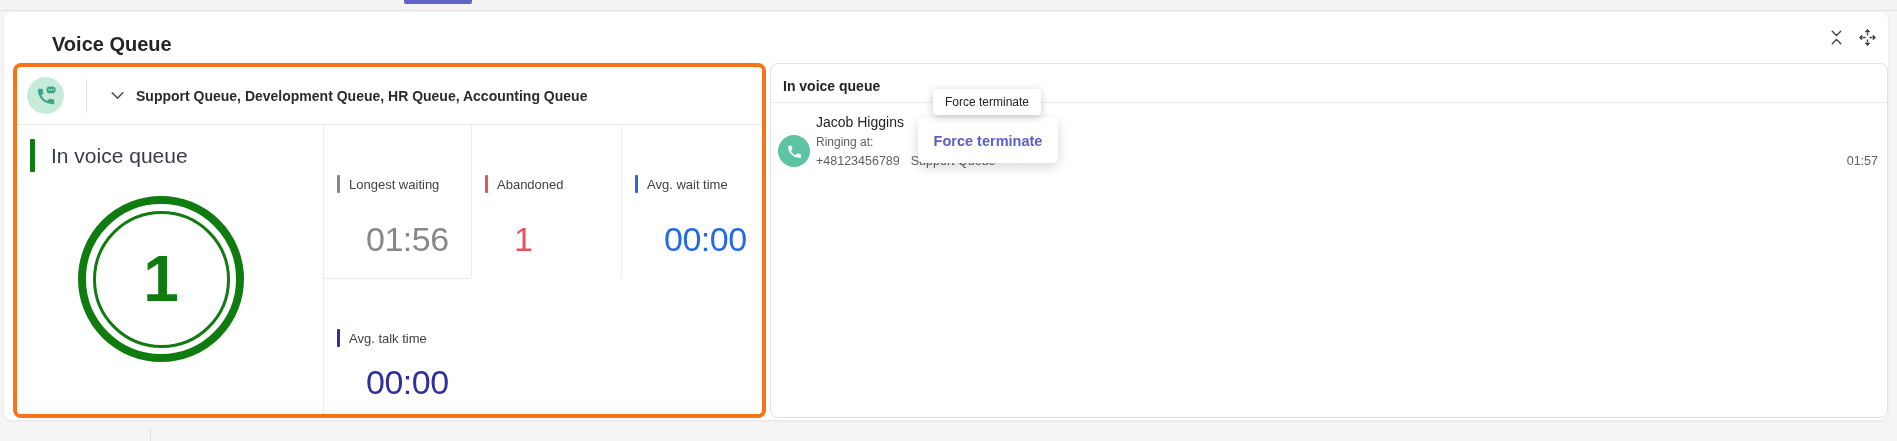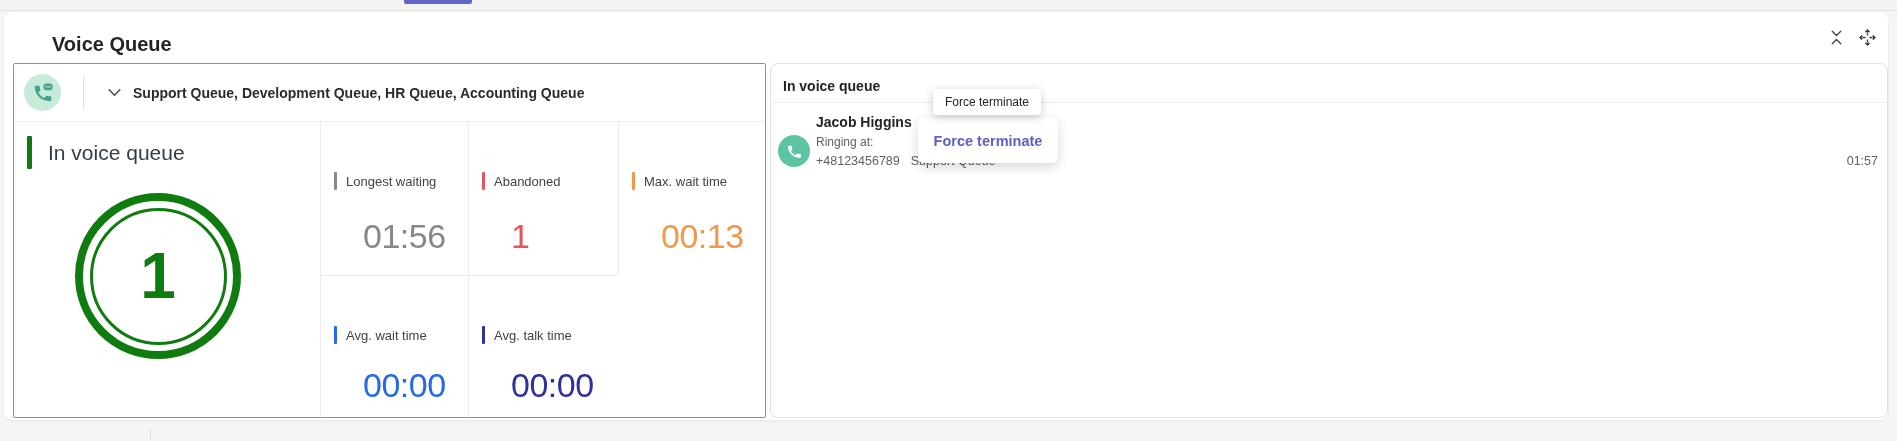--- a/index.html
+++ b/index.html
@@ -20,21 +20,21 @@
   
   .card { position:absolute; left:4px; top:12px; width:1884px; height:408px;
           background:#ffffff; border-radius:8px; box-shadow:0 1px 3px rgba(0,0,0,.07); }
   .card-title { position:absolute; left:13px; top:21px; font-size:20px; font-weight:700; color:#242424;margin-left:35px; }
   .card-actions { position:absolute; right:11px; top:15px; display:flex; gap:11px; }
   .icon-btn { width:20px; height:20px; display:flex; align-items:center; justify-content:center;
               background:none; border:none; cursor:pointer; color:#424242; }
 
   
   .left-panel { position:absolute; left:9px; top:51px; width:753px; height:355px;
-                border:1px solid #f97316; border-radius:2px; background:#fff;
+                border:4px solid #f97316; border-radius:8px; background:#fff;
                 display:flex; flex-direction:column; overflow:hidden; }
   .selector-row { height:58px; flex:0 0 58px; border-bottom:1px solid #ececec;
                   display:flex; align-items:center; padding:0 10px; }
   .selector-avatar { width:37px; height:37px; border-radius:50%;
                      display:flex; align-items:center; justify-content:center; }
   .selector-divider { width:1px; height:34px; background:#e1e1e1; margin-left:22px; }
   .selector-chevron { margin-left:22px; display:flex; cursor:pointer; }
   .selector-label { margin-left:10px; font-size:14px; font-weight:700; color:#2b2b2b; }
 
   .panel-body { flex:1; display:flex; min-height:0; }
@@ -63,21 +63,21 @@
 
   
   .right-panel { position:absolute; left:766px; top:51px; width:1118px; height:355px;
                  border:1px solid #e0e0e0; border-radius:8px; background:#fff; }
   .rp-header { position:absolute; left:0; top:0; width:100%; height:39px;
                border-bottom:1px solid #ececec; padding:13px 12px 0; }
   .rp-title { font-size:14px; font-weight:700; color:#242424; }
   .call-row { position:absolute; left:0; top:39px; width:100%; height:80px; cursor:pointer; }
   .caller-avatar { position:absolute; left:7px; top:32px; width:32px; height:32px; border-radius:50%;
                    display:flex; align-items:center; justify-content:center; }
-  .caller-name { position:absolute; left:45px; top:11px; font-size:14px; font-weight:700; color:#242424; }
+  .caller-name { position:absolute; left:45px; top:11px; font-size:14px; font-weight:400; color:#242424; }
   .caller-status { position:absolute; left:45px; top:32px; font-size:12px; color:#616161; }
   .caller-line3 { position:absolute; left:45px; top:51px; display:flex; gap:11px;
                   font-size:12.5px; color:#616161; }
   .call-duration { position:absolute; right:9px; top:51px; font-size:12.5px; color:#616161; }
 
   .tooltip { position:absolute; left:162px; top:25px; z-index:10;
              background:#fff; border-radius:4px; padding:6px 12px;
              font-size:12px; color:#242424; white-space:nowrap;
              box-shadow:0 2px 8px rgba(0,0,0,.22); }
   .action-popup { position:absolute; left:147px; top:54px; z-index:9;
@@ -167,27 +167,20 @@
 
 
         <div class="stat-cell">
           <div class="stat-label-row">
             <div class="stat-bar" style="background: rgb(228, 84, 94);"></div>
             <div class="stat-label">Abandoned</div>
           </div>
           <div class="stat-value" style="color: rgb(228, 84, 94);">1</div>
         </div>
 
-        <div class="stat-cell">
-          <div class="stat-label-row">
-            <div class="stat-bar" style="background: rgb(242, 152, 74);"></div>
-            <div class="stat-label">Max. wait time</div>
-          </div>
-          <div class="stat-value" style="color: rgb(242, 152, 74);">00:13</div>
-        </div>
 
         <div class="stat-cell">
           <div class="stat-label-row">
             <div class="stat-bar" style="background: rgb(37, 105, 227);"></div>
             <div class="stat-label">Avg. wait time</div>
           </div>
           <div class="stat-value" style="color: rgb(37, 105, 227);">00:00</div>
         </div>
 
         <div class="stat-cell">

